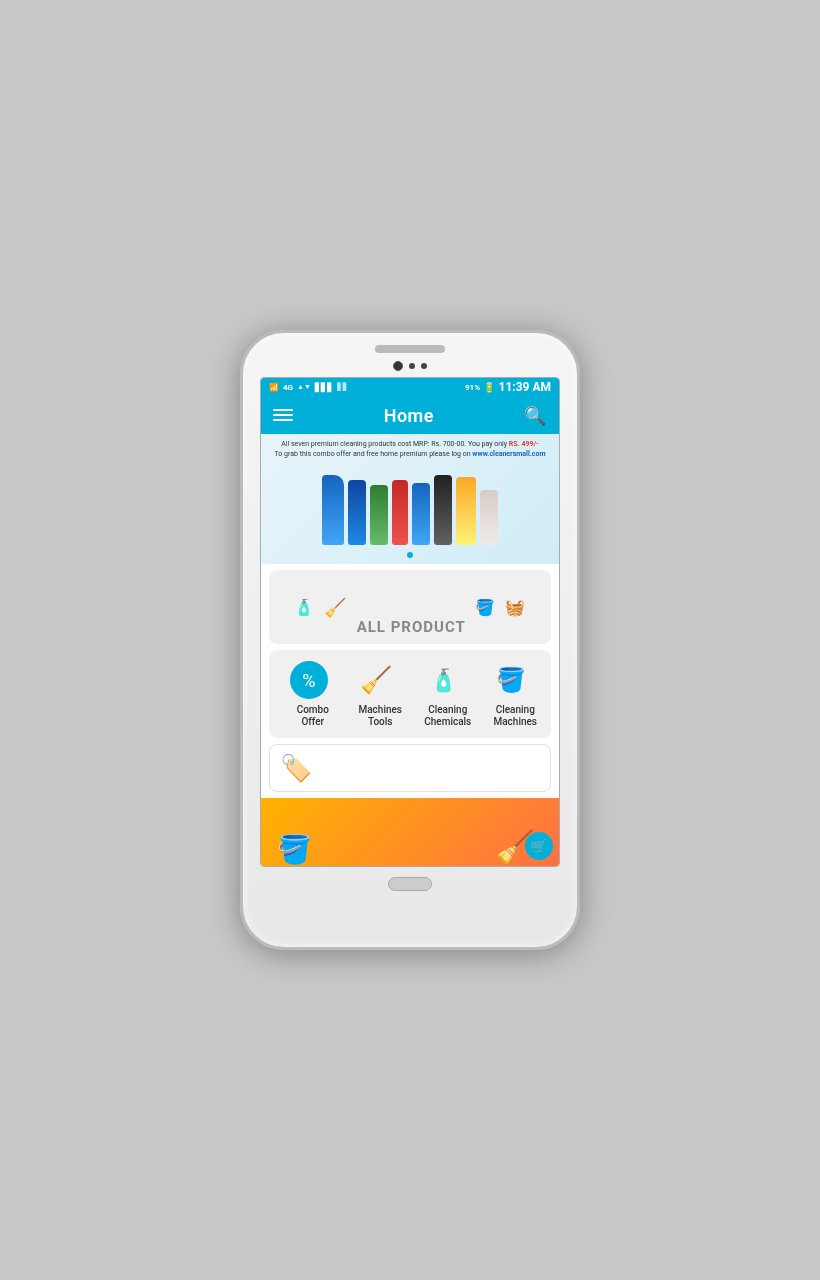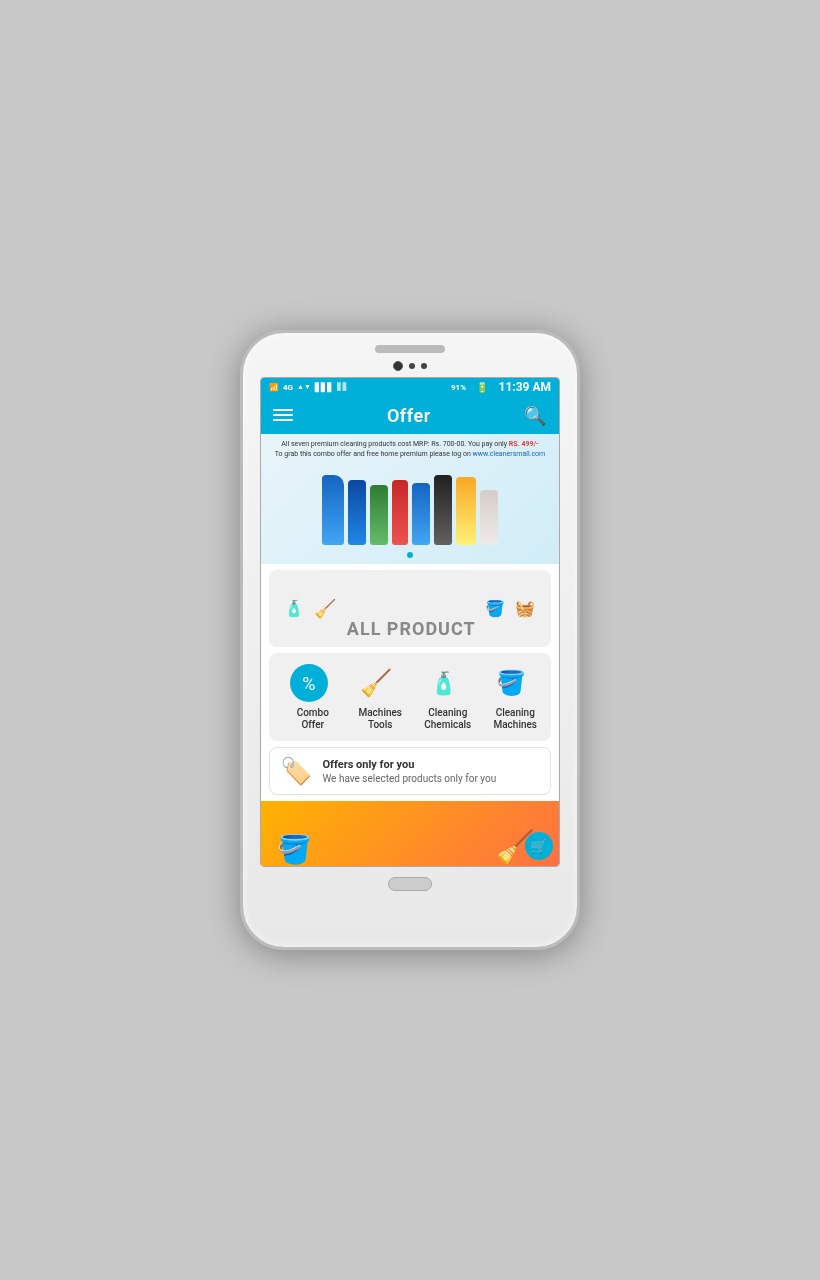--- a/index.html
+++ b/index.html
@@ -65,21 +65,21 @@
       color: #fff;
       font-size: 9px;
       font-weight: bold;
       display: flex;
       justify-content: space-between;
       align-items: center;
       padding: 2px 8px;
       min-height: 16px;
     }
     .status-left { display: flex; align-items: center; gap: 4px; }
-    .status-right { display: flex; align-items: center; gap: 10px; }
+    .status-right { display: flex; align-items: center; gap: 3px; }
     .app-header {
       background: #00b0d8;
       color: #fff;
       display: flex;
       align-items: center;
       justify-content: space-between;
       padding: 8px 12px;
       min-height: 38px;
     }
     .header-title {
@@ -110,21 +110,21 @@
       position: absolute;
       top: 6px;
       left: 0; right: 0;
       text-align: center;
       font-size: 7px;
       color: #333;
       padding: 0 8px;
       line-height: 1.4;
     }
     .banner-text-area .highlight { color: #e53935; font-weight: bold; }
-    .banner-text-area .website { color: #1565c0; font-weight: normal; }
+    .banner-text-area .website { color: #1565c0; font-weight: bold; }
     .bottles-row {
       display: flex;
       align-items: flex-end;
       justify-content: center;
       gap: 4px;
       margin-top: 22px;
       padding: 0 6px;
     }
     .bottle {
       border-radius: 4px 4px 3px 3px;
@@ -146,21 +146,21 @@
       background: #f0f0f0;
       margin: 6px 8px;
       border-radius: 8px;
       display: flex;
       align-items: center;
       justify-content: center;
       padding: 8px 12px;
       gap: 10px;
     }
     .all-product-label {
-      font-size: 18px;
+      font-size: 15px;
       font-weight: 700;
       color: #888;
       letter-spacing: 1px;
       margin-top: 40px;
     }
     .icon-spray { font-size: 16px; color: #78909c; }
     .icon-person { font-size: 18px; color: #78909c; }
     .icon-plunger { font-size: 16px; color: #78909c; }
     .icon-washer { font-size: 16px; color: #78909c; }
     .section-categories {
@@ -299,21 +299,21 @@
         <span style="font-size:12px;font-weight:bold;">11:39 AM</span>
       </div>
     </div>
 
     <div class="app-header">
       <div class="hamburger">
         <span></span>
         <span></span>
         <span></span>
       </div>
-      <span class="header-title">Offer</span>
+      <span class="header-title">Home</span>
       <span class="search-icon-btn">🔍</span>
     </div>
 
     <div class="banner-area">
       <div class="banner-bg">
         <div class="banner-text-area">
           <span>All seven premium cleaning products cost MRP: Rs. 700-00. You pay only</span>
           <span class="highlight">RS. 499/-</span>
           <br>
           <span>To grab this combo offer and free home premium please log on</span>
@@ -367,24 +367,20 @@
       <div class="category-item">
         <div class="cat-icon">
           <span class="cat-icon-machines">🪣</span>
         </div>
         <span class="cat-label">Cleaning Machines</span>
       </div>
     </div>
 
     <div class="section-offers">
       <span class="offer-tag-icon">🏷️</span>
-      <div class="offer-text">
-        <div class="offer-title">Offers only for you</div>
-        <div class="offer-subtitle">We have selected products only for you</div>
-      </div>
     </div>
 
     <div class="banner2-area">
       <span class="banner2-bucket">🪣</span>
       <span class="banner2-mop">🧹</span>
       <div class="banner2-cart">
         <span>🛒</span>
       </div>
     </div>
 

